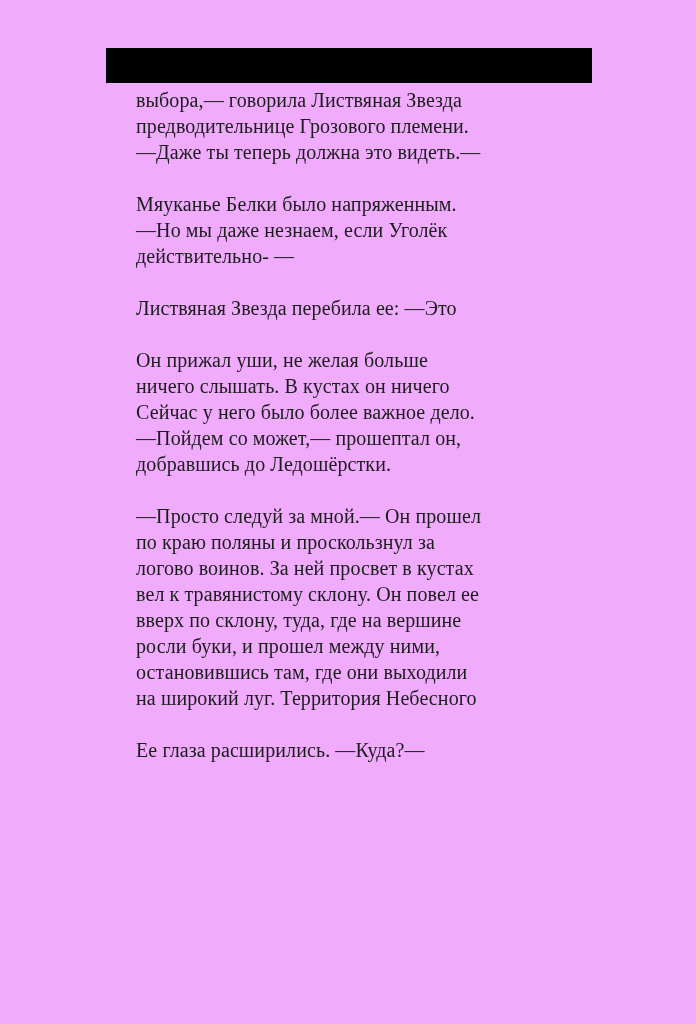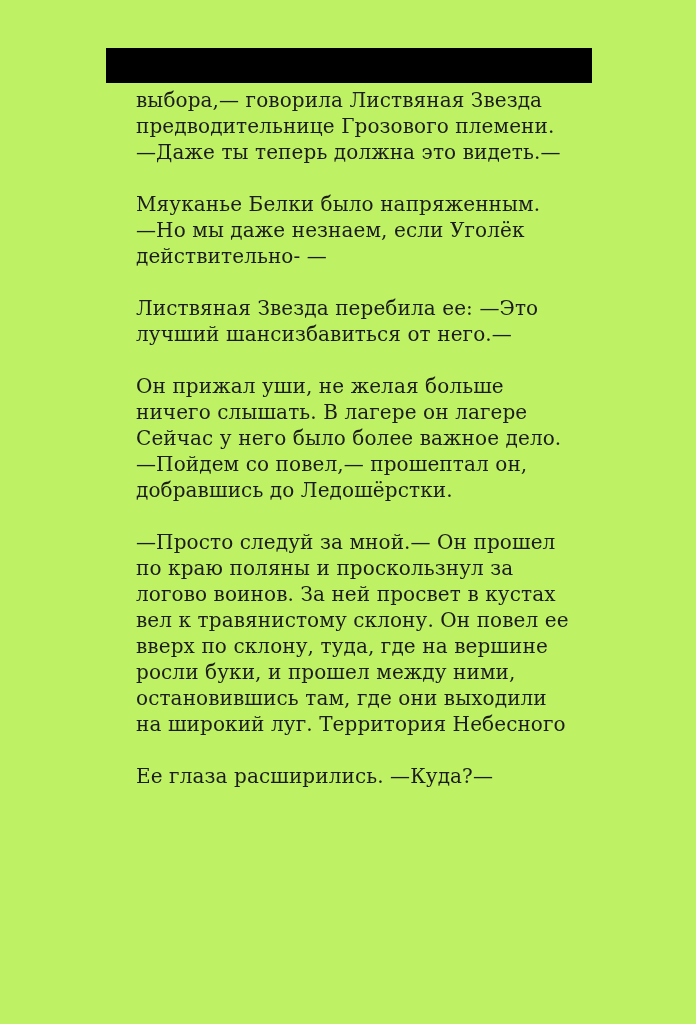--- a/index.html
+++ b/index.html
@@ -37,42 +37,41 @@
     margin: 0 0 26px 0;
   }
   .line {
     height: 26px;
     white-space: nowrap;
   }
 </style>
 </head>
 <body>
 
-<div class="page" style="background: #bef264;">
+<div class="page" style="background: #f0abfc; font-family: Liberation Serif, serif;">
   <div class="redacted-bar" style="background: rgb(0, 0, 0);"></div>
   <div class="text-column" style="color: rgb(28, 28, 28);">
       <div class="paragraph">
         <div class="line">выбора,— говорила Листвяная Звезда</div>
         <div class="line">предводительнице Грозового племени.</div>
         <div class="line">—Даже ты теперь должна это видеть.—</div>
       </div>
       <div class="paragraph">
         <div class="line">Мяуканье Белки было напряженным.</div>
         <div class="line">—Но мы даже незнаем, если Уголёк</div>
         <div class="line">действительно- —</div>
       </div>
       <div class="paragraph">
         <div class="line">Листвяная Звезда перебила ее: —Это</div>
-        <div class="line">лучший шансизбавиться от него.—</div>
       </div>
       <div class="paragraph">
         <div class="line">Он прижал уши, не желая больше</div>
-        <div class="line">ничего слышать. В лагере он лагере</div>
+        <div class="line">ничего слышать. В кустах он ничего</div>
         <div class="line">Сейчас у него было более важное дело.</div>
-        <div class="line">—Пойдем со повел,— прошептал он,</div>
+        <div class="line">—Пойдем со может,— прошептал он,</div>
         <div class="line">добравшись до Ледошёрстки.</div>
       </div>
       <div class="paragraph">
         <div class="line">—Просто следуй за мной.— Он прошел</div>
         <div class="line">по краю поляны и проскользнул за</div>
         <div class="line">логово воинов. За ней просвет в кустах</div>
         <div class="line">вел к травянистому склону. Он повел ее</div>
         <div class="line">вверх по склону, туда, где на вершине</div>
         <div class="line">росли буки, и прошел между ними,</div>
         <div class="line">остановившись там, где они выходили</div>

